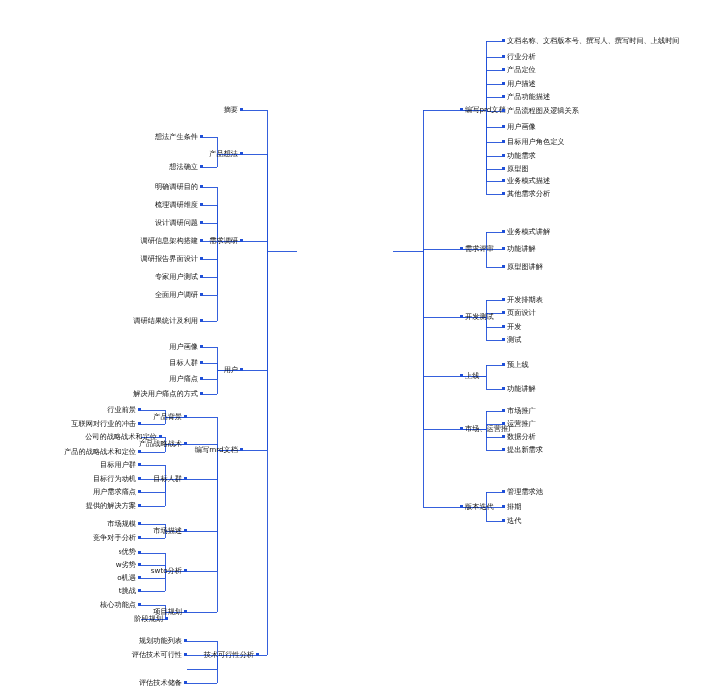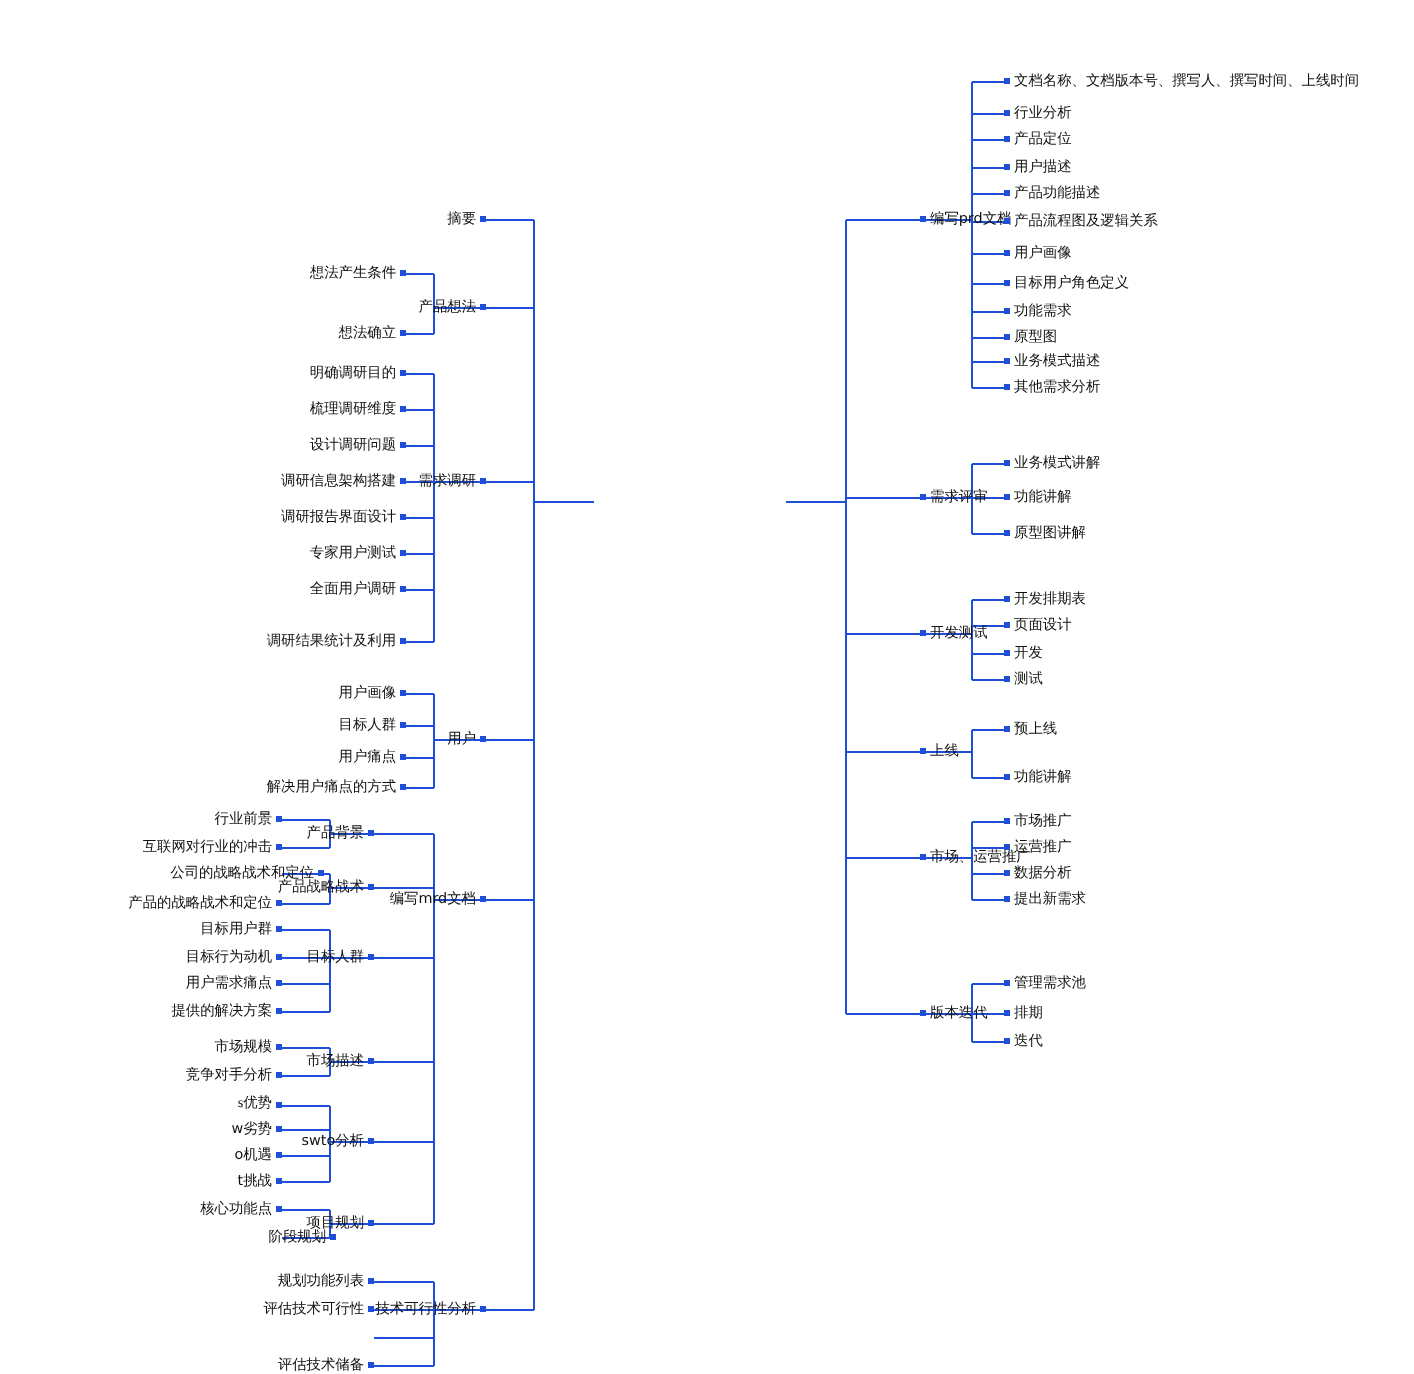--- a/index.html
+++ b/index.html
@@ -325,21 +325,21 @@
       <div class="node l" style="top: 519px; left: 0px; width: 141px;"><span class="bullet"></span><span class="txt">市场规模</span></div>
       <div class="node l" style="top: 533px; left: 0px; width: 141px;"><span class="bullet"></span><span class="txt">竞争对手分析</span></div>
       <div class="node l" style="top: 566px; left: 0px; width: 187px;"><span class="bullet"></span><span class="txt">swto分析</span></div>
       <div class="node l" style="top: 548px; left: 0px; width: 141px; font-family: Liberation Serif, serif;"><span class="bullet"></span><span class="txt">s优势</span></div>
       <div class="node l" style="top: 560px; left: 0px; width: 141px;"><span class="bullet"></span><span class="txt">w劣势</span></div>
       <div class="node l" style="top: 573px; left: 0px; width: 141px;"><span class="bullet"></span><span class="txt">o机遇</span></div>
       <div class="node l" style="top: 586px; left: 0px; width: 141px;"><span class="bullet"></span><span class="txt">t挑战</span></div>
       <div class="node l" style="top: 607px; left: 0px; width: 187px;"><span class="bullet"></span><span class="txt">项目规划</span></div>
       <div class="node l" style="top: 600px; left: 0px; width: 141px;"><span class="bullet"></span><span class="txt">核心功能点</span></div>
       <div class="node l" style="top: 614px; left: 15px; width: 141px; padding-left: 12px;"><span class="bullet"></span><span class="txt">阶段规划</span></div>
-      <div class="node l" style="top: 650px; left: 0px; width: 243px;"><span class="bullet"></span><span class="txt">技术可行性分析</span></div>
+      <div class="node l" style="top: 650px; left: 16px; width: 243px;"><span class="bullet"></span><span class="txt">技术可行性分析</span></div>
       <div class="node l" style="top: 636px; left: 0px; width: 187px;"><span class="bullet"></span><span class="txt">规划功能列表</span></div>
       <div class="node l" style="top: 650px; left: 0px; width: 187px;"><span class="bullet"></span><span class="txt">评估技术可行性</span></div>
       <div class="node l" style="top: 664px; left: 0px; width: 187px; margin-top: 28px;"><span class="bullet"></span><span class="txt">评估开发时间</span></div>
       <div class="node l" style="top: 678px; left: 0px; width: 187px;"><span class="bullet"></span><span class="txt">评估技术储备</span></div>
       <div class="node r" style="top: 105px; left: 460px;"><span class="bullet"></span><span class="txt">编写prd文档</span></div>
       <div class="node r" style="top: 36px; left: 502px;"><span class="bullet"></span><span class="txt">文档名称、文档版本号、撰写人、撰写时间、上线时间</span></div>
       <div class="node r" style="top: 52px; left: 502px;"><span class="bullet"></span><span class="txt">行业分析</span></div>
       <div class="node r" style="top: 65px; left: 502px;"><span class="bullet"></span><span class="txt">产品定位</span></div>
       <div class="node r" style="top: 79px; left: 502px;"><span class="bullet"></span><span class="txt">用户描述</span></div>
       <div class="node r" style="top: 92px; left: 502px;"><span class="bullet"></span><span class="txt">产品功能描述</span></div>

